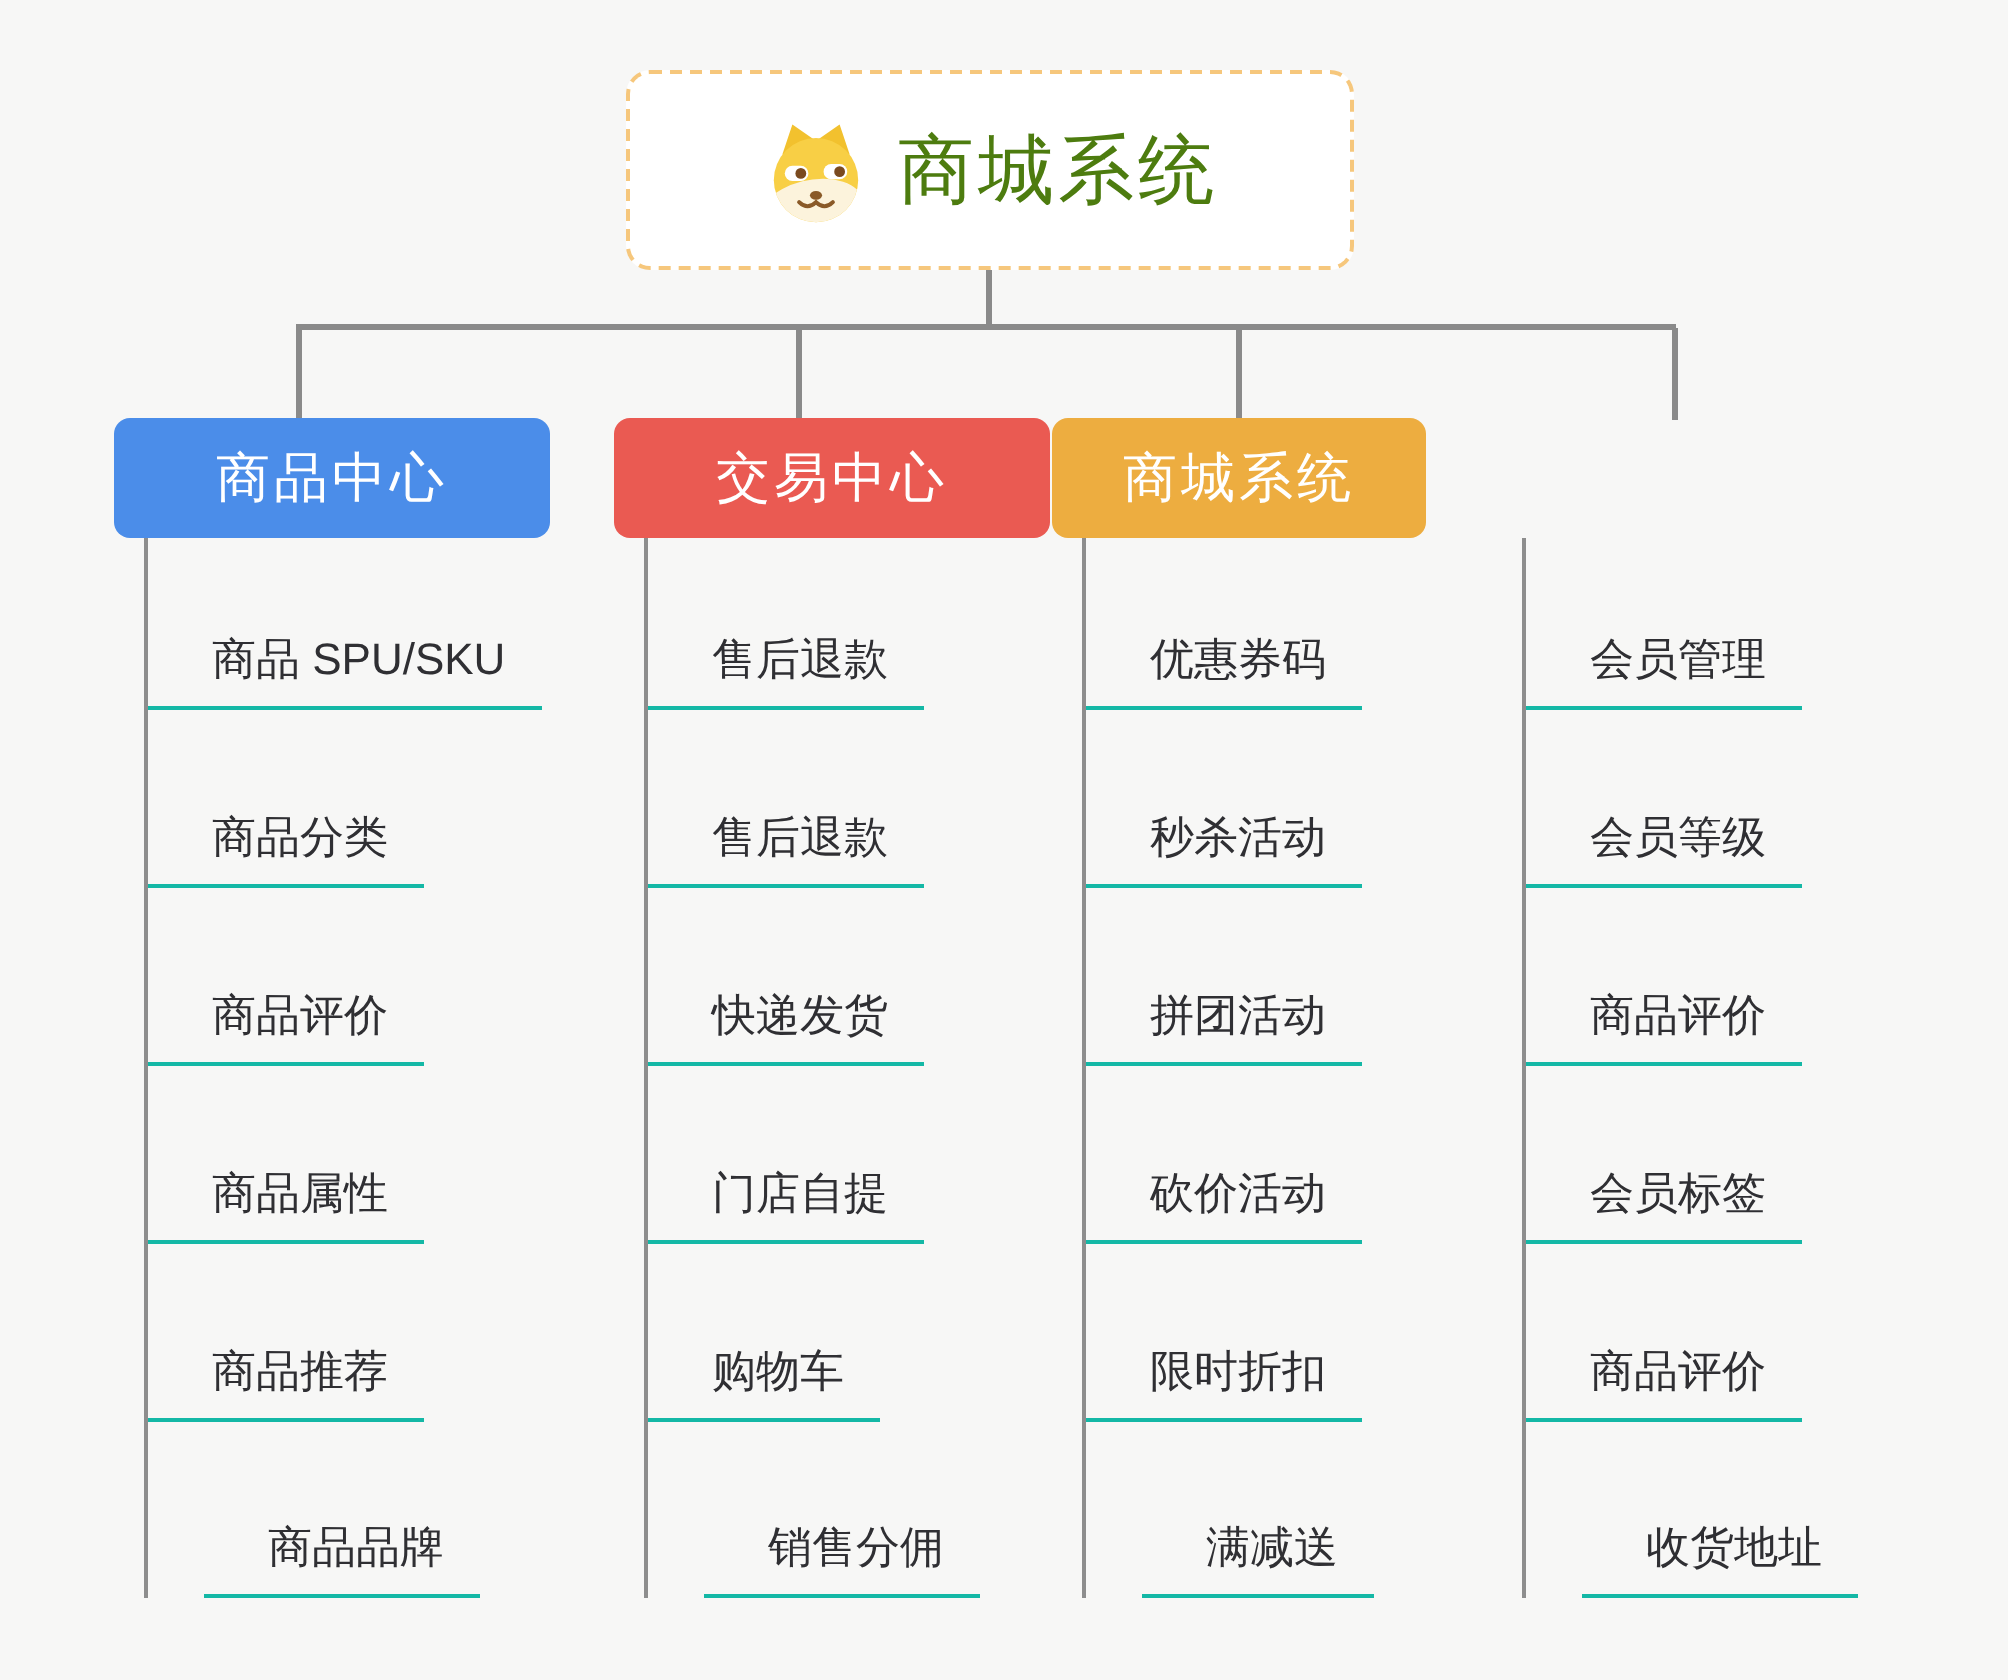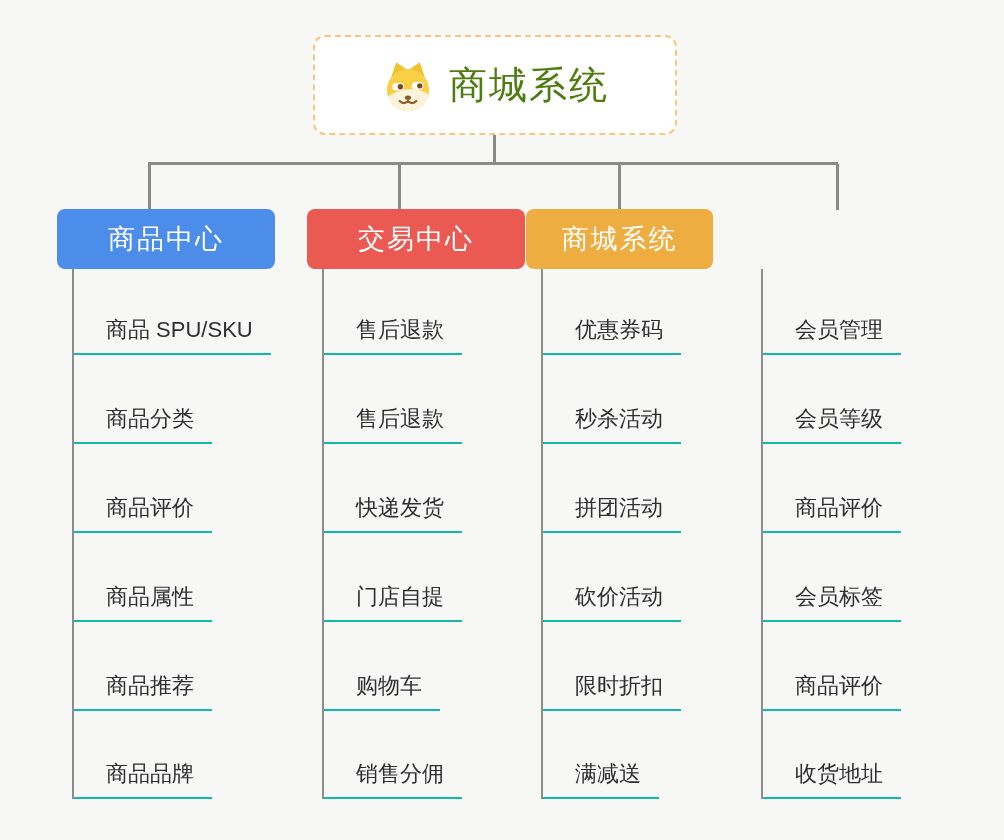--- a/index.html
+++ b/index.html
@@ -71,21 +71,21 @@
     font-size:22px;color:#2f2f33;
     line-height:34px;
     padding:0 18px 6px 32px;
     border-bottom:2px solid #14b8a6;
   }
   .item:nth-child(1){top:44px;}
   .item:nth-child(2){top:133px;}
   .item:nth-child(3){top:222px;}
   .item:nth-child(4){top:311px;text-align:center;}
   .item:nth-child(5){top:400px;}
-  .item:nth-child(6){top:488px;}
+  .item:nth-child(6){top:488px;margin-left:28px;}
 </style>
 </head>
 <body>
 
 <div class="stage">
 
   <div class="root-node">
     <svg class="dog-icon" viewBox="0 0 64 64" aria-hidden="true">
       <polygon points="12,23 18,5 31,14" fill="#f2c12e"></polygon>
       <polygon points="52,23 46,5 33,14" fill="#f2c12e"></polygon>

